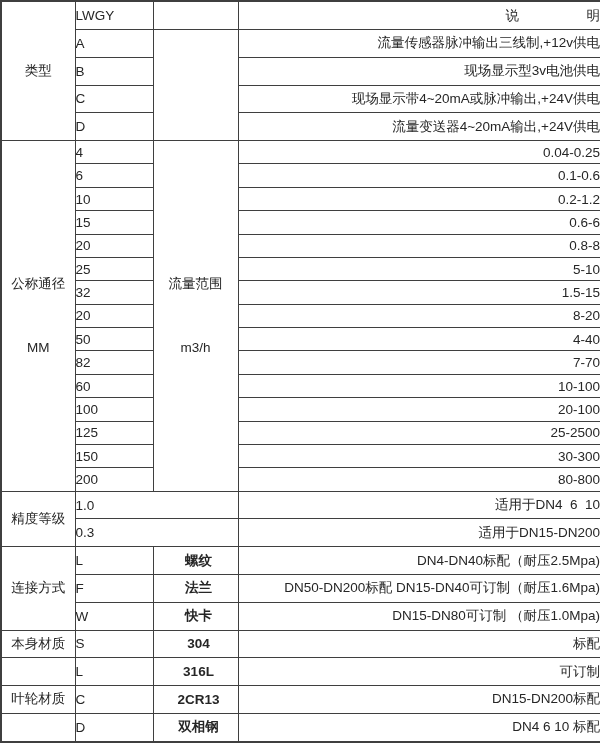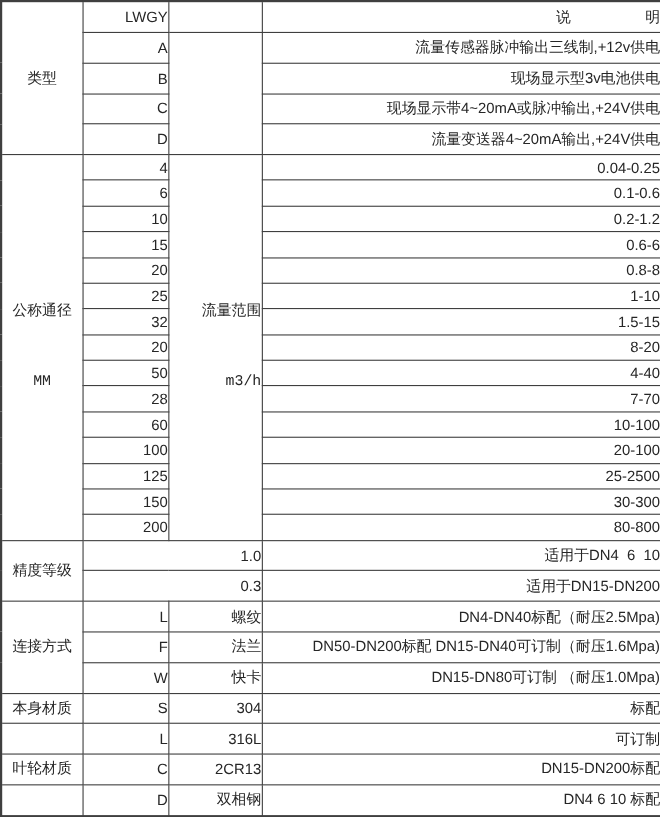--- a/index.html
+++ b/index.html
@@ -15,25 +15,25 @@
     border: 2px solid #3f3f3f;
   }
   td {
     border: 1.5px solid #3f3f3f;
     padding: 0;
     overflow: hidden;
     white-space: pre-wrap;
     vertical-align: middle;
   }
   td.cl { text-align: center; }            
-  td.cc { text-align: right; }            
-  td.cm { text-align: right; padding-left: 6px; }  
-  td.cm-center { text-align: right; padding-left: 0; }
+  td.cc { text-align: left; }            
+  td.cm { text-align: center; padding-left: 6px; font-weight: bold; }  
+  td.cm-center { text-align: center; padding-left: 0; }
   td.cd { text-align: right; padding-left: 5px; }  
-  .two-line { line-height: 1.6; font-family: Liberation Mono, monospace; }
+  .two-line { line-height: 1.6; }
 </style>
 </head>
 <body>
 
 <div class="page">
 <table class="spec">
   <colgroup>
     <col style="width:74px">
         <col style="width:78px">
         <col style="width:85px">
@@ -88,36 +88,36 @@
     <tr>
           <td class="cc">15</td>
           <td class="cd">0.6-6</td>
         </tr>
     <tr>
           <td class="cc">20</td>
           <td class="cd">0.8-8</td>
         </tr>
     <tr>
           <td class="cc">25</td>
-          <td class="cd">1-10</td>
+          <td class="cd">5-10</td>
         </tr>
     <tr>
           <td class="cc">32</td>
           <td class="cd">1.5-15</td>
         </tr>
     <tr>
           <td class="cc">20</td>
           <td class="cd">8-20</td>
         </tr>
     <tr>
           <td class="cc">50</td>
           <td class="cd">4-40</td>
         </tr>
     <tr>
-          <td class="cc">28</td>
+          <td class="cc">82</td>
           <td class="cd">7-70</td>
         </tr>
     <tr>
           <td class="cc">60</td>
           <td class="cd">10-100</td>
         </tr>
     <tr>
           <td class="cc">100</td>
           <td class="cd">20-100</td>
         </tr>

